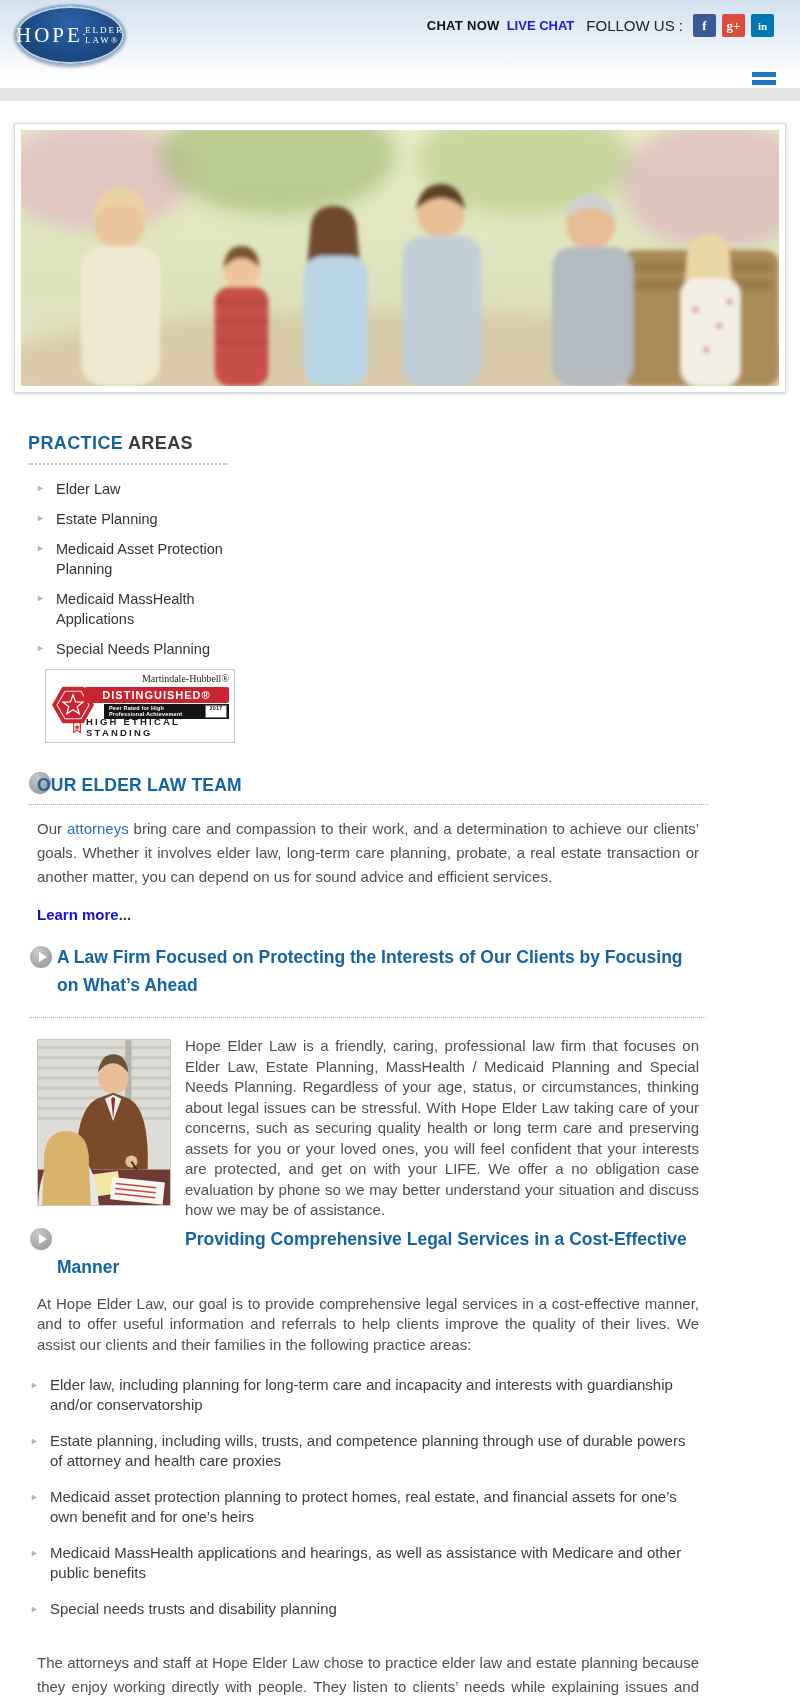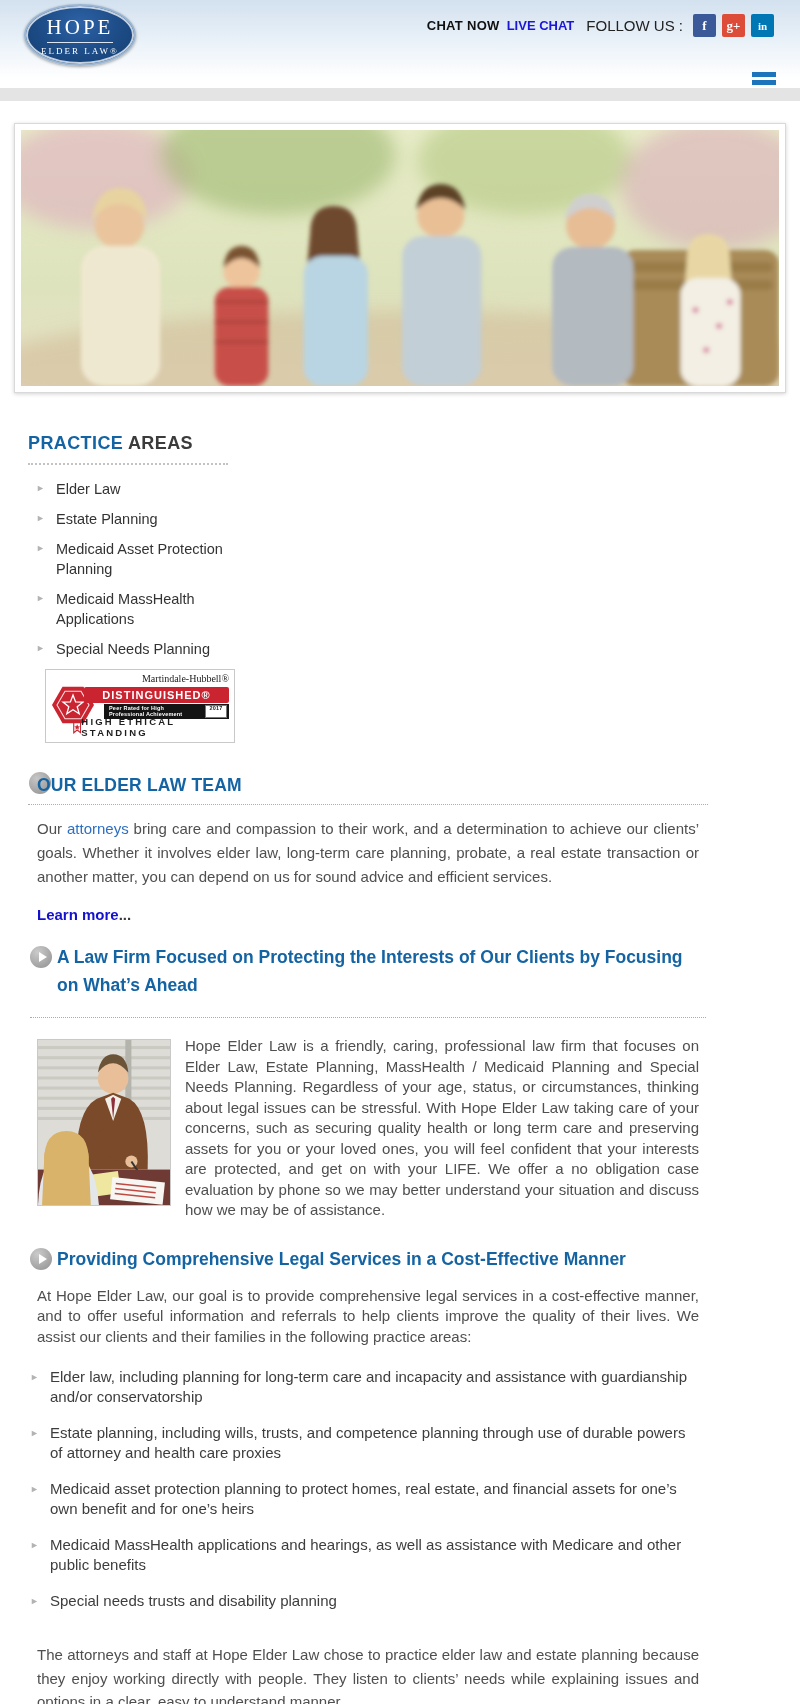--- a/index.html
+++ b/index.html
@@ -12,26 +12,26 @@
   
   .header{
     position:relative;
     height:101px;
     background:linear-gradient(to bottom,#d3e1ef 0%,#e9f1f8 40%,#ffffff 78%);
   }
   .navstrip{
     position:absolute;left:0;right:0;bottom:0;height:13px;background:#e4e4e4;
   }
   .logo{
-    position:absolute;top:4px;left:24px;
+    position:absolute;top:4px;left:14px;
     width:108px;height:58px;border-radius:50%;
     background:radial-gradient(ellipse at 50% 30%,#2d62a6 0%,#1c4b85 55%,#153e70 100%);
     border:2px solid #9cb6d2;
     box-shadow:inset 0 0 0 2px rgba(255,255,255,.75), 0 1px 3px rgba(0,0,0,.35);
-    display:flex;flex-direction:column;align-items:center;justify-content:center;
+    display:flex;align-items:center;justify-content:center;
     color:#fff;font-family:"Liberation Serif",serif;cursor:pointer;
   }
   .logo-line1{font-size:21px;letter-spacing:3px;}
   .logo-divider{width:66px;border-top:1px solid rgba(255,255,255,.85);margin:2px 0 3px;}
   .logo-line2{font-size:9px;letter-spacing:2px;}
   .header-right{
     position:absolute;top:14px;right:26px;
     display:flex;align-items:center;gap:7px;
   }
   .chat-now{font-weight:bold;font-size:13px;color:#101010;letter-spacing:.3px;}
@@ -89,21 +89,21 @@
   .mh-black{
     position:absolute;left:58px;right:5px;top:34px;height:15px;background:#141414;
     color:#fff;padding:2px 0 0 5px;box-sizing:border-box;
   }
   .mh-black div{font-size:5.5px;line-height:5.5px;font-weight:bold;letter-spacing:.2px;}
   .mh-year{
     position:absolute;right:2px;top:1px;width:20px;height:11px;background:#fff;
     border:1px solid #777;font-size:7.5px;font-weight:bold;color:#222;
     text-align:center;line-height:11px;
   }
-  .mh-foot{position:absolute;left:6px;bottom:4px;display:flex;align-items:center;margin-left:21px;}
+  .mh-foot{position:absolute;left:6px;bottom:4px;display:flex;align-items:center;gap:5px;margin-left:21px;}
   .mh-foot-text{font-size:9.5px;font-weight:bold;letter-spacing:2.2px;color:#1d1d1d;}
   
   .section{padding:0 23px;}
   .team-heading{
     position:relative;font-size:17.5px;font-weight:bold;color:#1464a4;
     margin:26px -9px 0;padding:0 9px 8px;border-bottom:1px dotted #adadad;
     letter-spacing:.2px;
   }
   .ring-icon{
     position:absolute;left:1px;top:-3px;width:22px;height:22px;border-radius:50%;
@@ -326,31 +326,31 @@
           <rect x="72" y="138" width="52" height="22" fill="#f7f6f2" transform="rotate(6 98 149)"></rect>
           <path d="M76 144 h40 M76 149 h40 M76 154 h40" stroke="#c04a42" stroke-width="1.5" transform="rotate(6 98 149)"></path>
 
           <path d="M0 163 q2 -50 30 -52 q26 2 30 52 z" fill="#e3e7ea"></path>
           <circle cx="28" cy="116" r="22" fill="#d9b36a"></circle>
           <path d="M6 120 q0 -30 22 -30 q22 0 22 30 l2 43 h-48 z" fill="#d9b36a"></path>
         </svg>
       </div>
       <p class="flow-p">Hope Elder Law is a friendly, caring, professional law firm that focuses on Elder Law, Estate Planning, MassHealth / Medicaid Planning and Special Needs Planning. Regardless of your age, status, or circumstances, thinking about legal issues can be stressful. With Hope Elder Law taking care of your concerns, such as securing quality health or long term care and preserving assets for you or your loved ones, you will feel confident that your interests are protected, and get on with your LIFE. We offer a no obligation case evaluation by phone so we may better understand your situation and discuss how we may be of assistance.</p>
 
-      <h2 class="icon-heading" style="margin-top:24px;">
+      <h2 class="icon-heading" style="margin-top:4px;">
         <span class="play-circle">
             <span class="play-tri"></span>
           </span>
         <span>Providing Comprehensive Legal Services in a Cost-Effective Manner</span>
       </h2>
 
       <p class="intro-p">At Hope Elder Law, our goal is to provide comprehensive legal services in a cost-effective manner, and to offer useful information and referrals to help clients improve the quality of their lives. We assist our clients and their families in the following practice areas:</p>
 
       <ul class="svc-list">
-        <li><span class="arrow-bullet">►</span><span>Elder law, including planning for long-term care and incapacity and assistance with guardianship and/or conservatorship</span></li>
+        <li><span class="arrow-bullet">►</span><span>Elder law, including planning for long-term care and incapacity and interests with guardianship and/or conservatorship</span></li>
         <li><span class="arrow-bullet">►</span><span>Estate planning, including wills, trusts, and competence planning through use of durable powers of attorney and health care proxies</span></li>
         <li><span class="arrow-bullet">►</span><span>Medicaid asset protection planning to protect homes, real estate, and financial assets for one’s own benefit and for one’s heirs</span></li>
         <li><span class="arrow-bullet">►</span><span>Medicaid MassHealth applications and hearings, as well as assistance with Medicare and other public benefits</span></li>
         <li><span class="arrow-bullet">►</span><span>Special needs trusts and disability planning</span></li>
       </ul>
 
       <p class="closing-p">The attorneys and staff at Hope Elder Law chose to practice elder law and estate planning because they enjoy working directly with people. They listen to clients’ needs while explaining issues and options in a clear, easy to understand manner.</p>
       <p class="serving-p">Serving clients throughout Arlington, Watertown, Cambridge and Boston Metro-west.</p>
     </div>
   </div>

